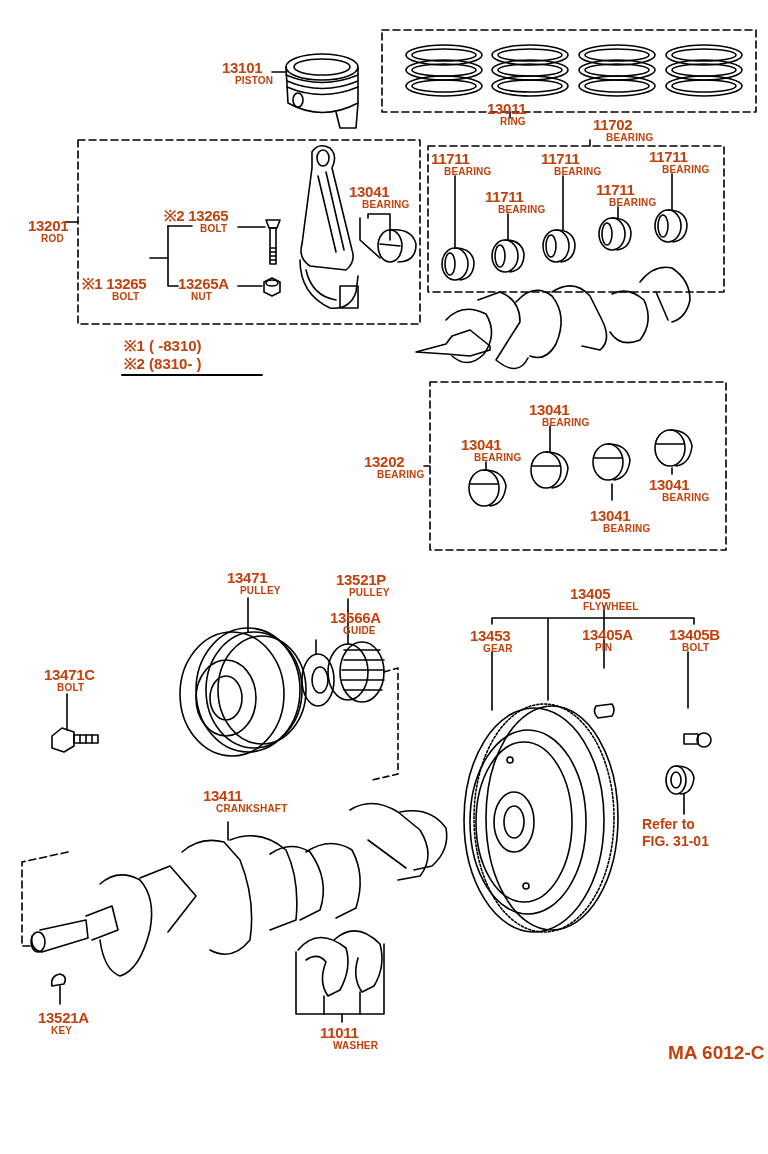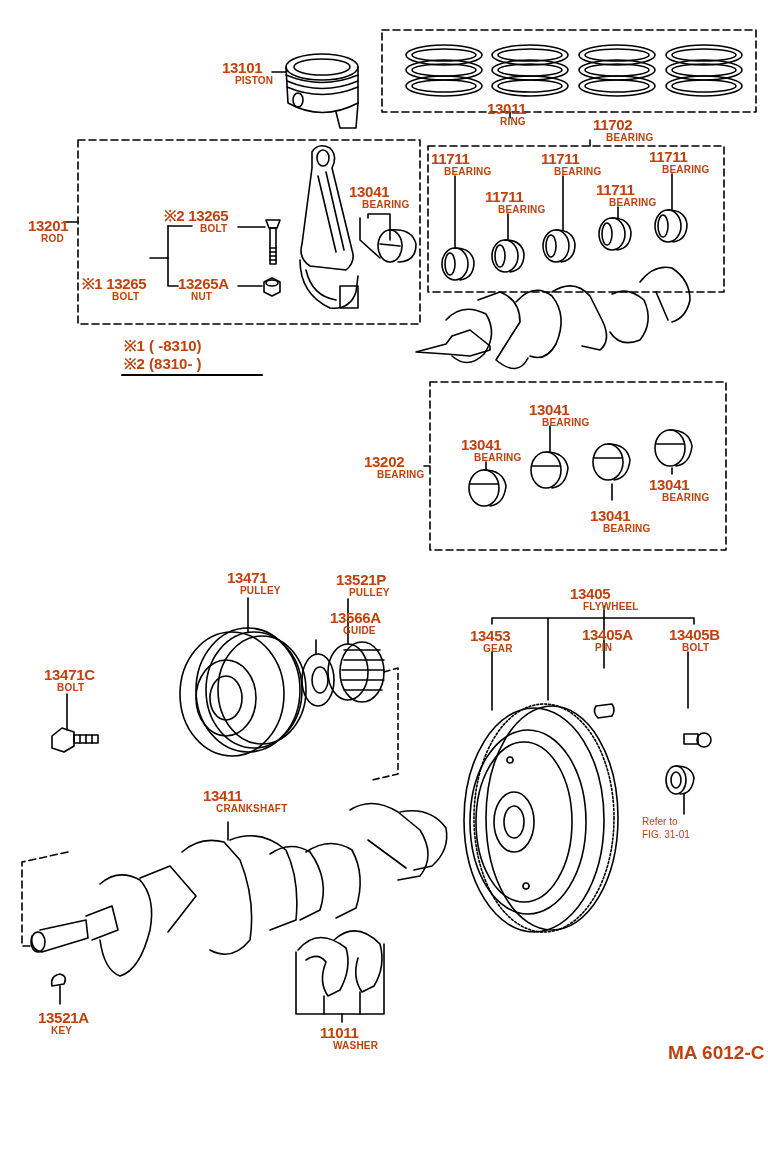--- a/index.html
+++ b/index.html
@@ -2,21 +2,21 @@
 <html><head>
 <meta charset="utf-8">
 <style>
   html, body { margin: 0; padding: 0; background: #ffffff; }
   body { width: 768px; height: 1154px; position: relative; overflow: hidden; font-family: "Liberation Sans", sans-serif; color: #000; }
   #canvas { position: absolute; left: 0; top: 0; width: 768px; height: 1154px; }
   .lbl { position: absolute; line-height: 1; white-space: nowrap; font-family: "Liberation Sans", sans-serif; color: #c2410c; }
   .num { font-size: 15px; font-weight: bold; letter-spacing: -0.3px; }
   .name { font-size: 10px; font-weight: bold; letter-spacing: 0.2px; margin-top: 1px; padding-left: 13px; }
   .note { font-size: 15px; font-weight: bold; text-align: right; }
-  .ref { font-size: 10px; font-weight: normal; }
+  .ref { font-size: 14px; font-weight: bold; }
   .code { font-size: 19px; font-weight: bold; }
 </style>
 </head>
 <body>
 
 <svg id="canvas" viewBox="0 0 768 1154" xmlns="http://www.w3.org/2000/svg" fill="none" stroke="#000" stroke-width="1.6" stroke-linecap="round" stroke-linejoin="round">
 
   <g>
     <ellipse cx="322" cy="67" rx="36" ry="13"></ellipse>
     <ellipse cx="322" cy="67" rx="28" ry="8"></ellipse>

